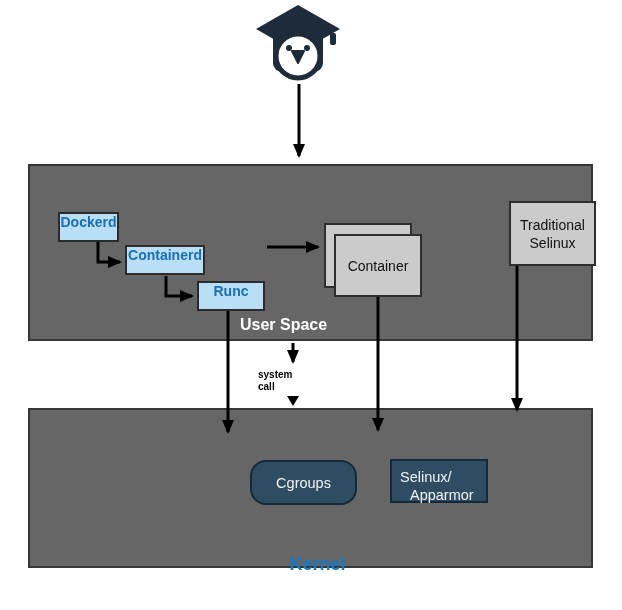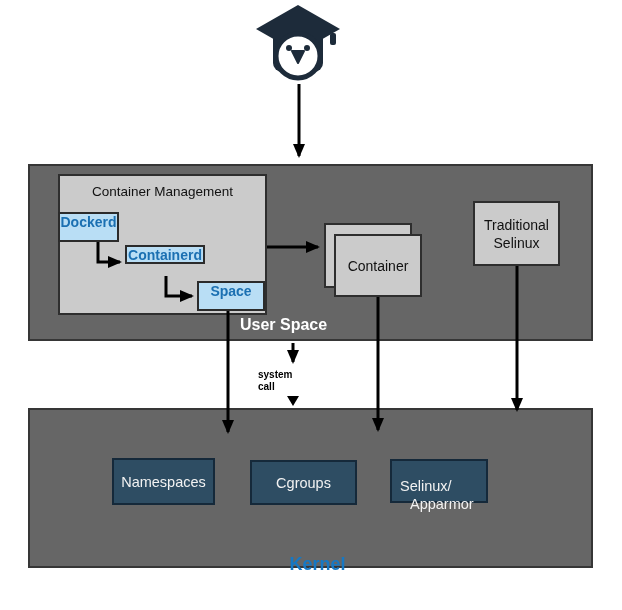--- a/index.html
+++ b/index.html
@@ -46,75 +46,69 @@
     color:var(--user-space-label,#ffffff);font-weight:bold;font-size:16px;
   }
   .label-kernel{
     position:absolute;left:250px;top:543px;width:135px;text-align:center;
     color:var(--kernel-label,#1678c4);font-weight:bold;font-size:18px;margin-top:11px;
   }
   .syscall{
     position:absolute;left:258px;top:369px;width:70px;text-align:left;
     color:#000;font-weight:bold;font-size:10px;line-height:12px;
   }
-  .tp-text{flex-direction:column;line-height:18px;color:#111;font-size:14px;text-align:center;}
+  .tp-text{flex-direction:column;line-height:18px;color:#111;font-size:14px;text-align:center;margin-left:36px;}
   .container-label{color:#111;font-size:14px;}
   .selinux-text{
-    display:block;padding:16px 4px 0 8px;line-height:18px;text-align:left;
+    display:block;padding:7px 4px 0 8px;line-height:18px;text-align:left;
   }
   .selinux-text .l2{margin-left:10px;display:block;}
   .overlay{position:absolute;left:0;top:0;pointer-events:none;}
   .owl{position:absolute;left:253px;top:2px;width:90px;height:80px;}
 </style>
 </head>
 <body>
 
 <div class="canvas">
 
   <div class="space" style="left:28px;top:164px;width:565px;height:177px;"></div>
 
   <div class="space" style="left:28px;top:408px;width:565px;height:160px;"></div>
 
-  <div class="panel" style="left:58px;top:174px;width:209px;height:141px;">
-    <div class="cm-title">Container Management</div>
-  </div>
 
   <div class="bluebox" style="left:58px;top:212px;width:61px;height:30px;">
     <span>Dockerd</span>
   </div>
 
-  <div class="bluebox" style="left:125px;top:245px;width:80px;height:19px;">
+  <div class="bluebox" style="left:125px;top:245px;width:80px;height:30px;">
     <span>Containerd</span>
   </div>
 
   <div class="bluebox" style="left:197px;top:281px;width:68px;height:30px;">
-    <span>Space</span>
+    <span>Runc</span>
   </div>
 
   <div class="container-box" style="left:324px;top:223px;width:88px;height:65px;"></div>
   <div class="container-box center-text" style="left:334px;top:234px;width:88px;height:63px;text-align:right;">
     <span class="container-label">Container</span>
   </div>
 
   <div class="panel center-text tp-text" style="left:473px;top:201px;width:87px;height:65px;">
     <span>Traditional</span>
     <span>Selinux</span>
   </div>
 
   <div class="label-user-space">User Space</div>
 
   <div class="syscall">
     <span>system</span><br>
     <span>call</span>
   </div>
 
-  <div class="slatebox" style="left:112px;top:458px;width:103px;height:47px;">
-    <span>Namespaces</span>
-  </div>
-  <div class="slatebox" style="left:250px;top:460px;width:107px;height:45px;">
+  <div class="slatebox" style="left:250px;top:460px;width:107px;height:45px;border-radius:16px;">
     <span>Cgroups</span>
   </div>
   <div class="slatebox" style="left:390px;top:459px;width:98px;height:44px;align-items:flex-start;justify-content:flex-start;">
     <span class="selinux-text">
       <span>Selinux/</span>
       <span class="l2">Apparmor</span>
     </span>
   </div>
 
   <div class="label-kernel">Kernel</div>

